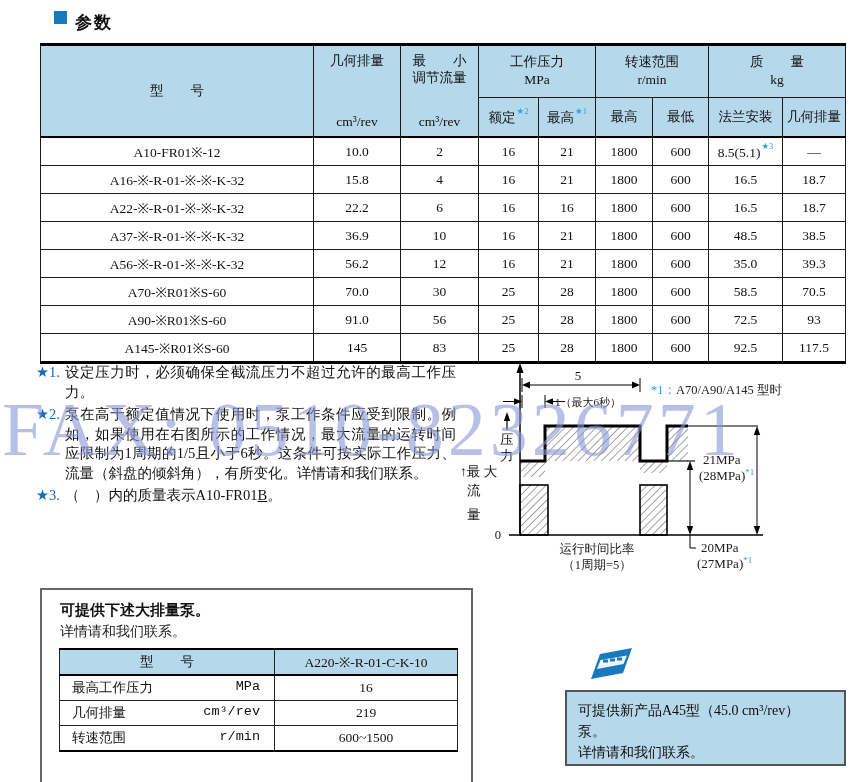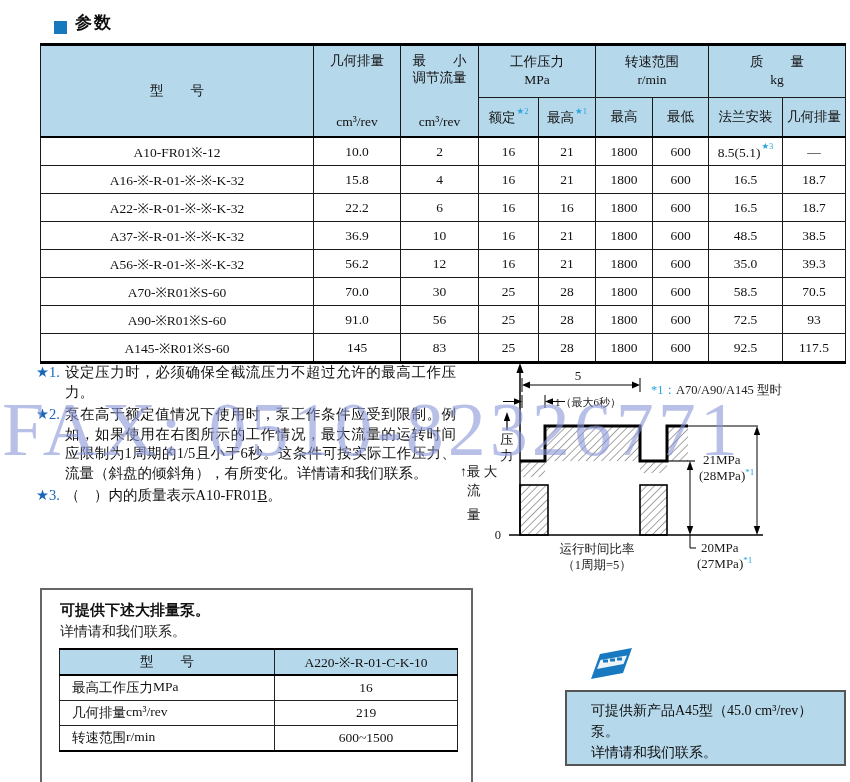--- a/index.html
+++ b/index.html
@@ -1,19 +1,19 @@
 <!DOCTYPE html>
 <html><head>
 <meta charset="utf-8">
 <style>
   html,body{margin:0;padding:0;background:#e8e8e8;}
   #page{position:relative;width:850px;height:782px;background:#ffffff;overflow:hidden;
         font-family:"Liberation Serif","DejaVu Serif",serif;color:#111;}
   
-  .sec-header{position:absolute;left:38px;top:11px;display:flex;align-items:flex-end;
+  .sec-header{position:absolute;left:38px;top:11px;display:flex;align-items:flex-start;
               font-family:Liberation Sans, sans-serif;padding-left:16px;}
   .sec-sq{width:13px;height:13px;background:#1778be;margin-right:8px;}
   .sec-title{font-size:17px;font-weight:bold;color:#0d0d0d;letter-spacing:2px;}
 
   
   table.main{position:absolute;left:40px;top:43px;width:805px;border-collapse:collapse;
              table-layout:fixed;border-top:3px solid #000;border-bottom:3px solid #000;}
   table.main th,table.main td{border:1px solid #1a1a1a;padding:0;font-weight:normal;
              font-size:13.5px;text-align:center;color:#111;}
   table.main thead th{background:#b6d8eb;}
@@ -48,26 +48,26 @@
   .bigbox{position:absolute;left:40px;top:588px;width:433px;height:204px;
           border:2px solid #666;background:#fff;box-sizing:border-box;}
   .bigbox .t{position:absolute;left:18px;top:11px;font-size:15px;font-weight:bold;
              font-family:"Liberation Sans","DejaVu Sans",sans-serif;}
   .bigbox .s{position:absolute;left:18px;top:33px;font-size:14px;color:#222;}
   table.small{position:absolute;left:17px;top:58px;width:398px;border-collapse:collapse;
               table-layout:fixed;border-top:2.5px solid #000;border-bottom:2.5px solid #000;}
   table.small td,table.small th{border:1px solid #222;height:24px;font-size:13.5px;
               font-weight:normal;color:#111;padding:0;}
   table.small tr.hd th{background:#b6d8eb;border-bottom:2.5px solid #000;}
-  table.small .lab{display:flex;padding:0 14px 0 12px;}
+  table.small .lab{display:flex;justify-content:space-between;padding:0 14px 0 12px;font-family:Liberation Mono, monospace;}
   table.small td.val,table.small th.val{text-align:center;}
 
   
   .newbox{position:absolute;left:565px;top:690px;width:281px;height:76px;box-sizing:border-box;
-          background:#b6d8eb;border:2px solid #555;padding:8px 24px;font-size:14px;
+          background:#b6d8eb;border:2px solid #555;padding:8px 11px;font-size:14px;
           line-height:1.5;color:#0d0d0d;z-index:2;}
   svg.logo{position:absolute;left:583px;top:645px;z-index:2;}
 
   
   .company{position:absolute;left:664px;top:750px;width:186px;height:30px;background:#fff;
            z-index:7;font-family:"Liberation Sans","DejaVu Sans",sans-serif;font-weight:bold;
            font-size:18px;color:#000;display:flex;align-items:center;letter-spacing:0.5px;}
 </style>
 </head>
 <body>

